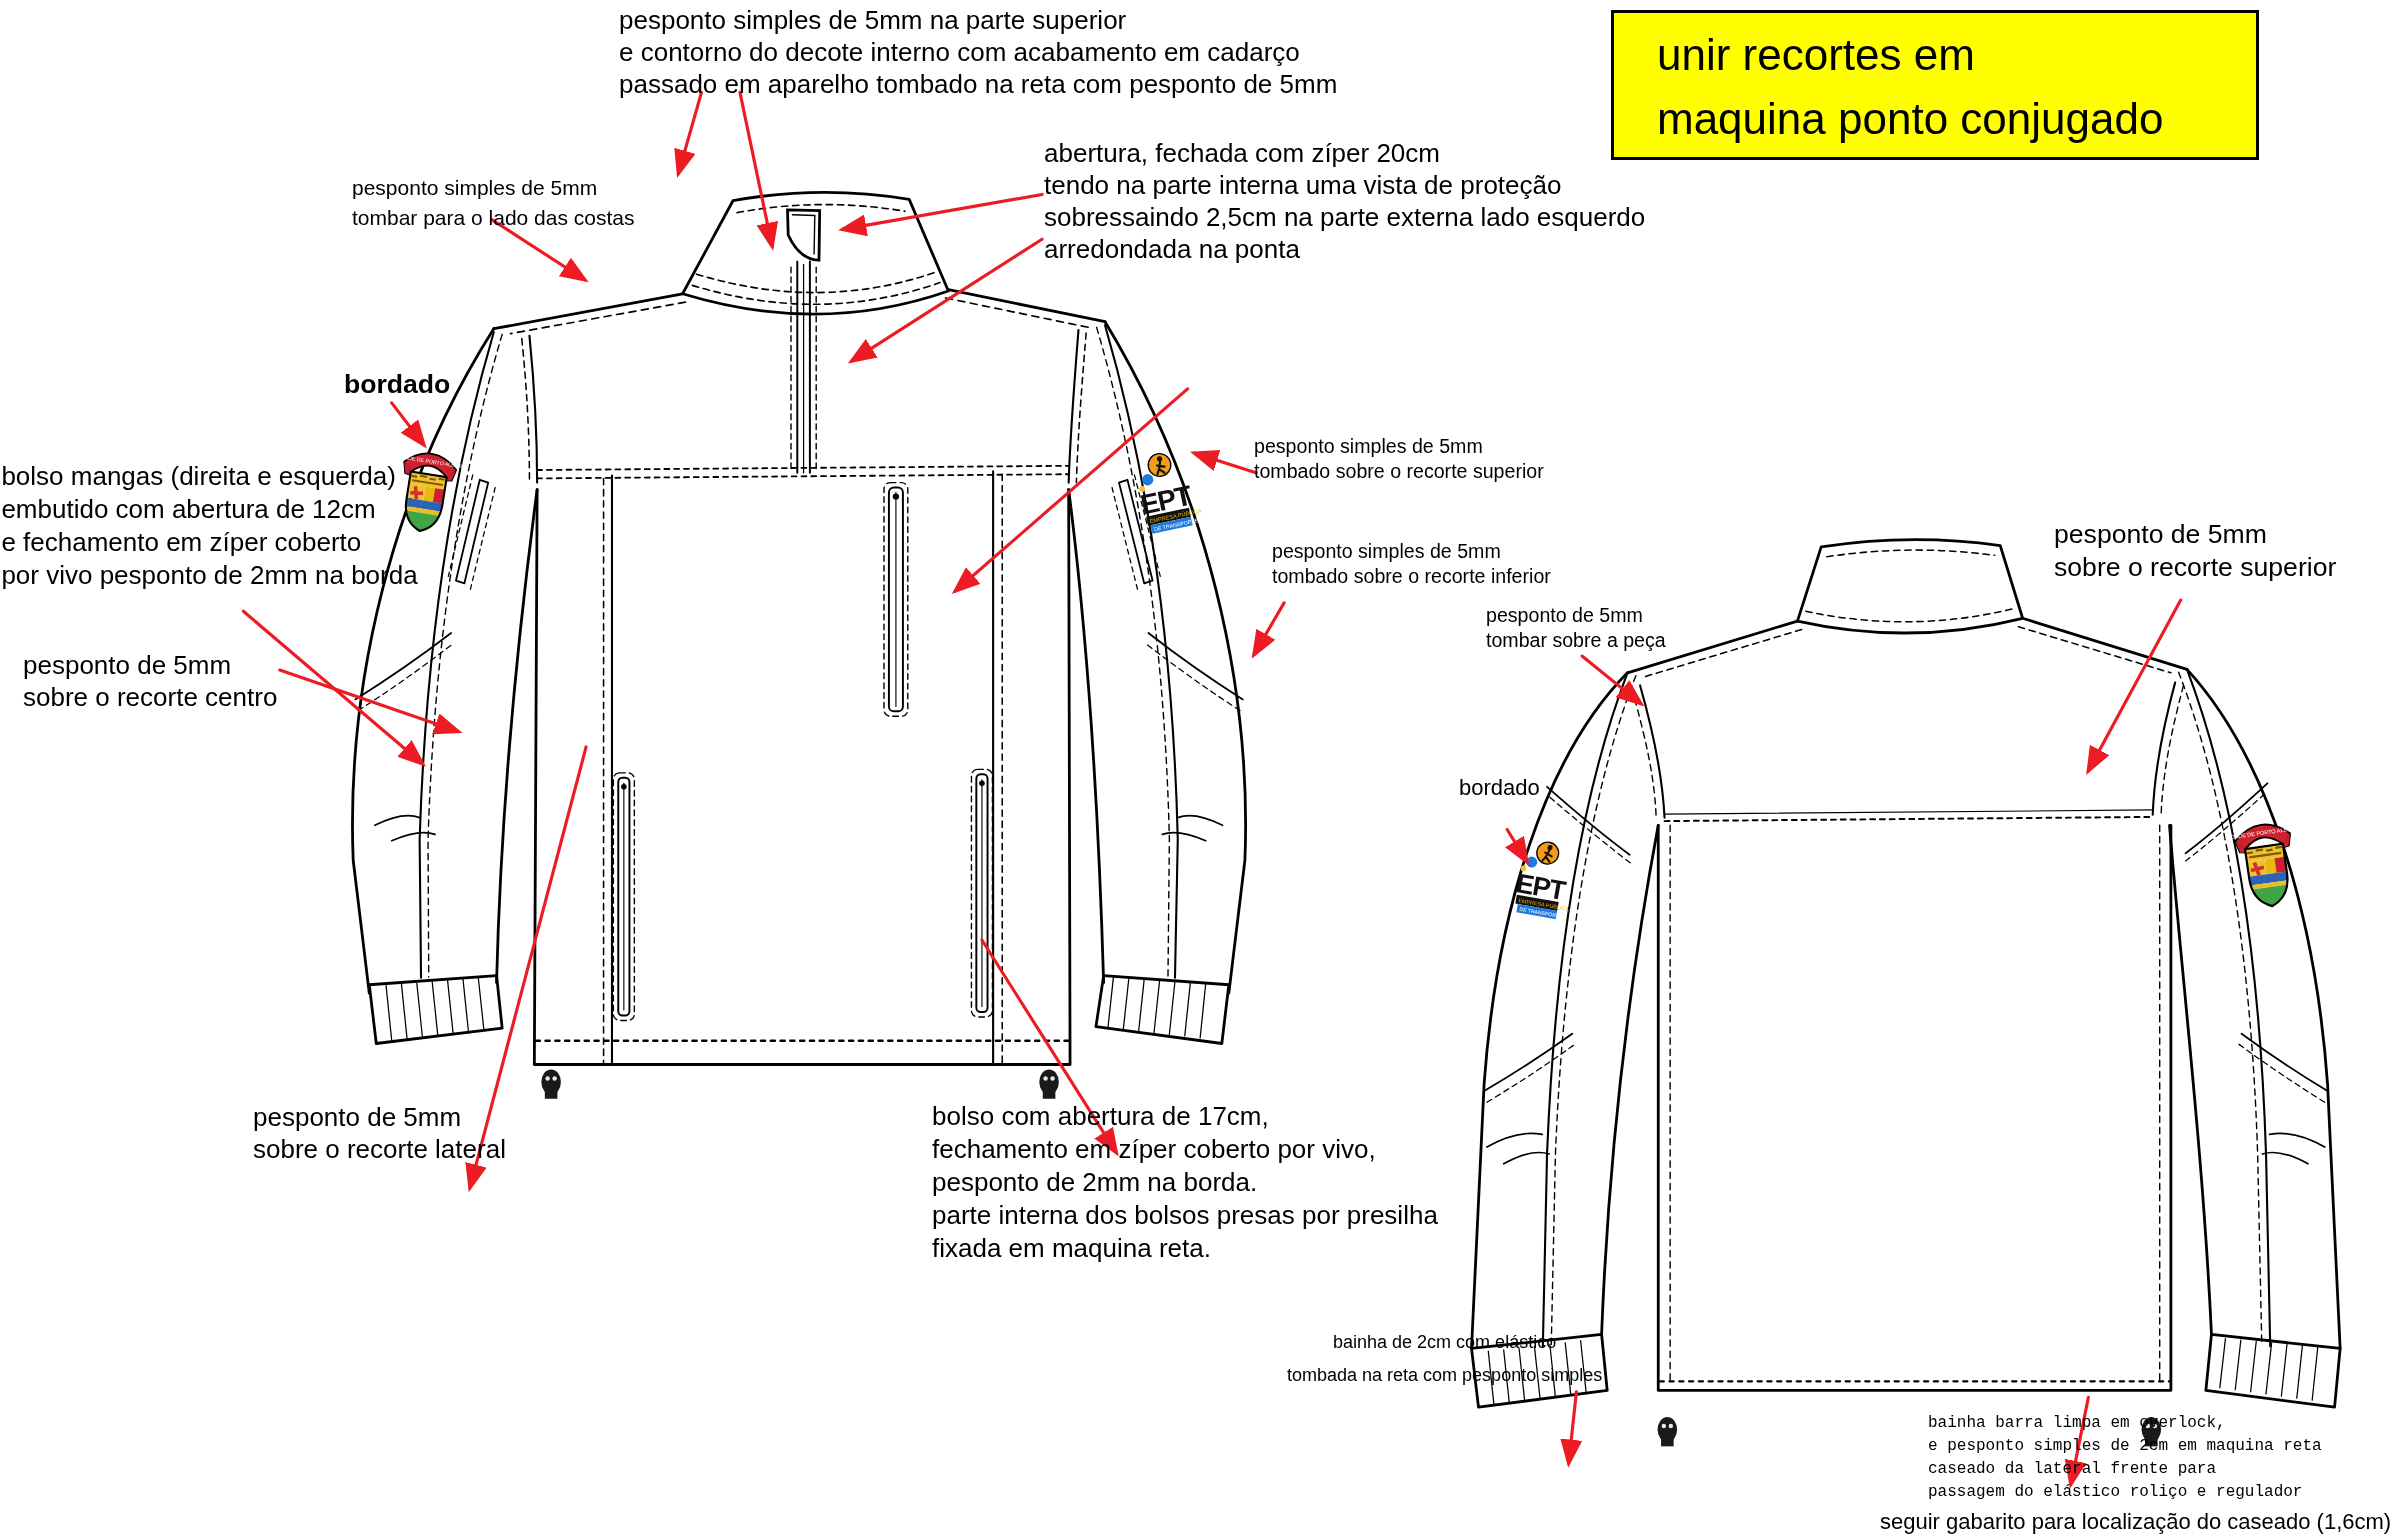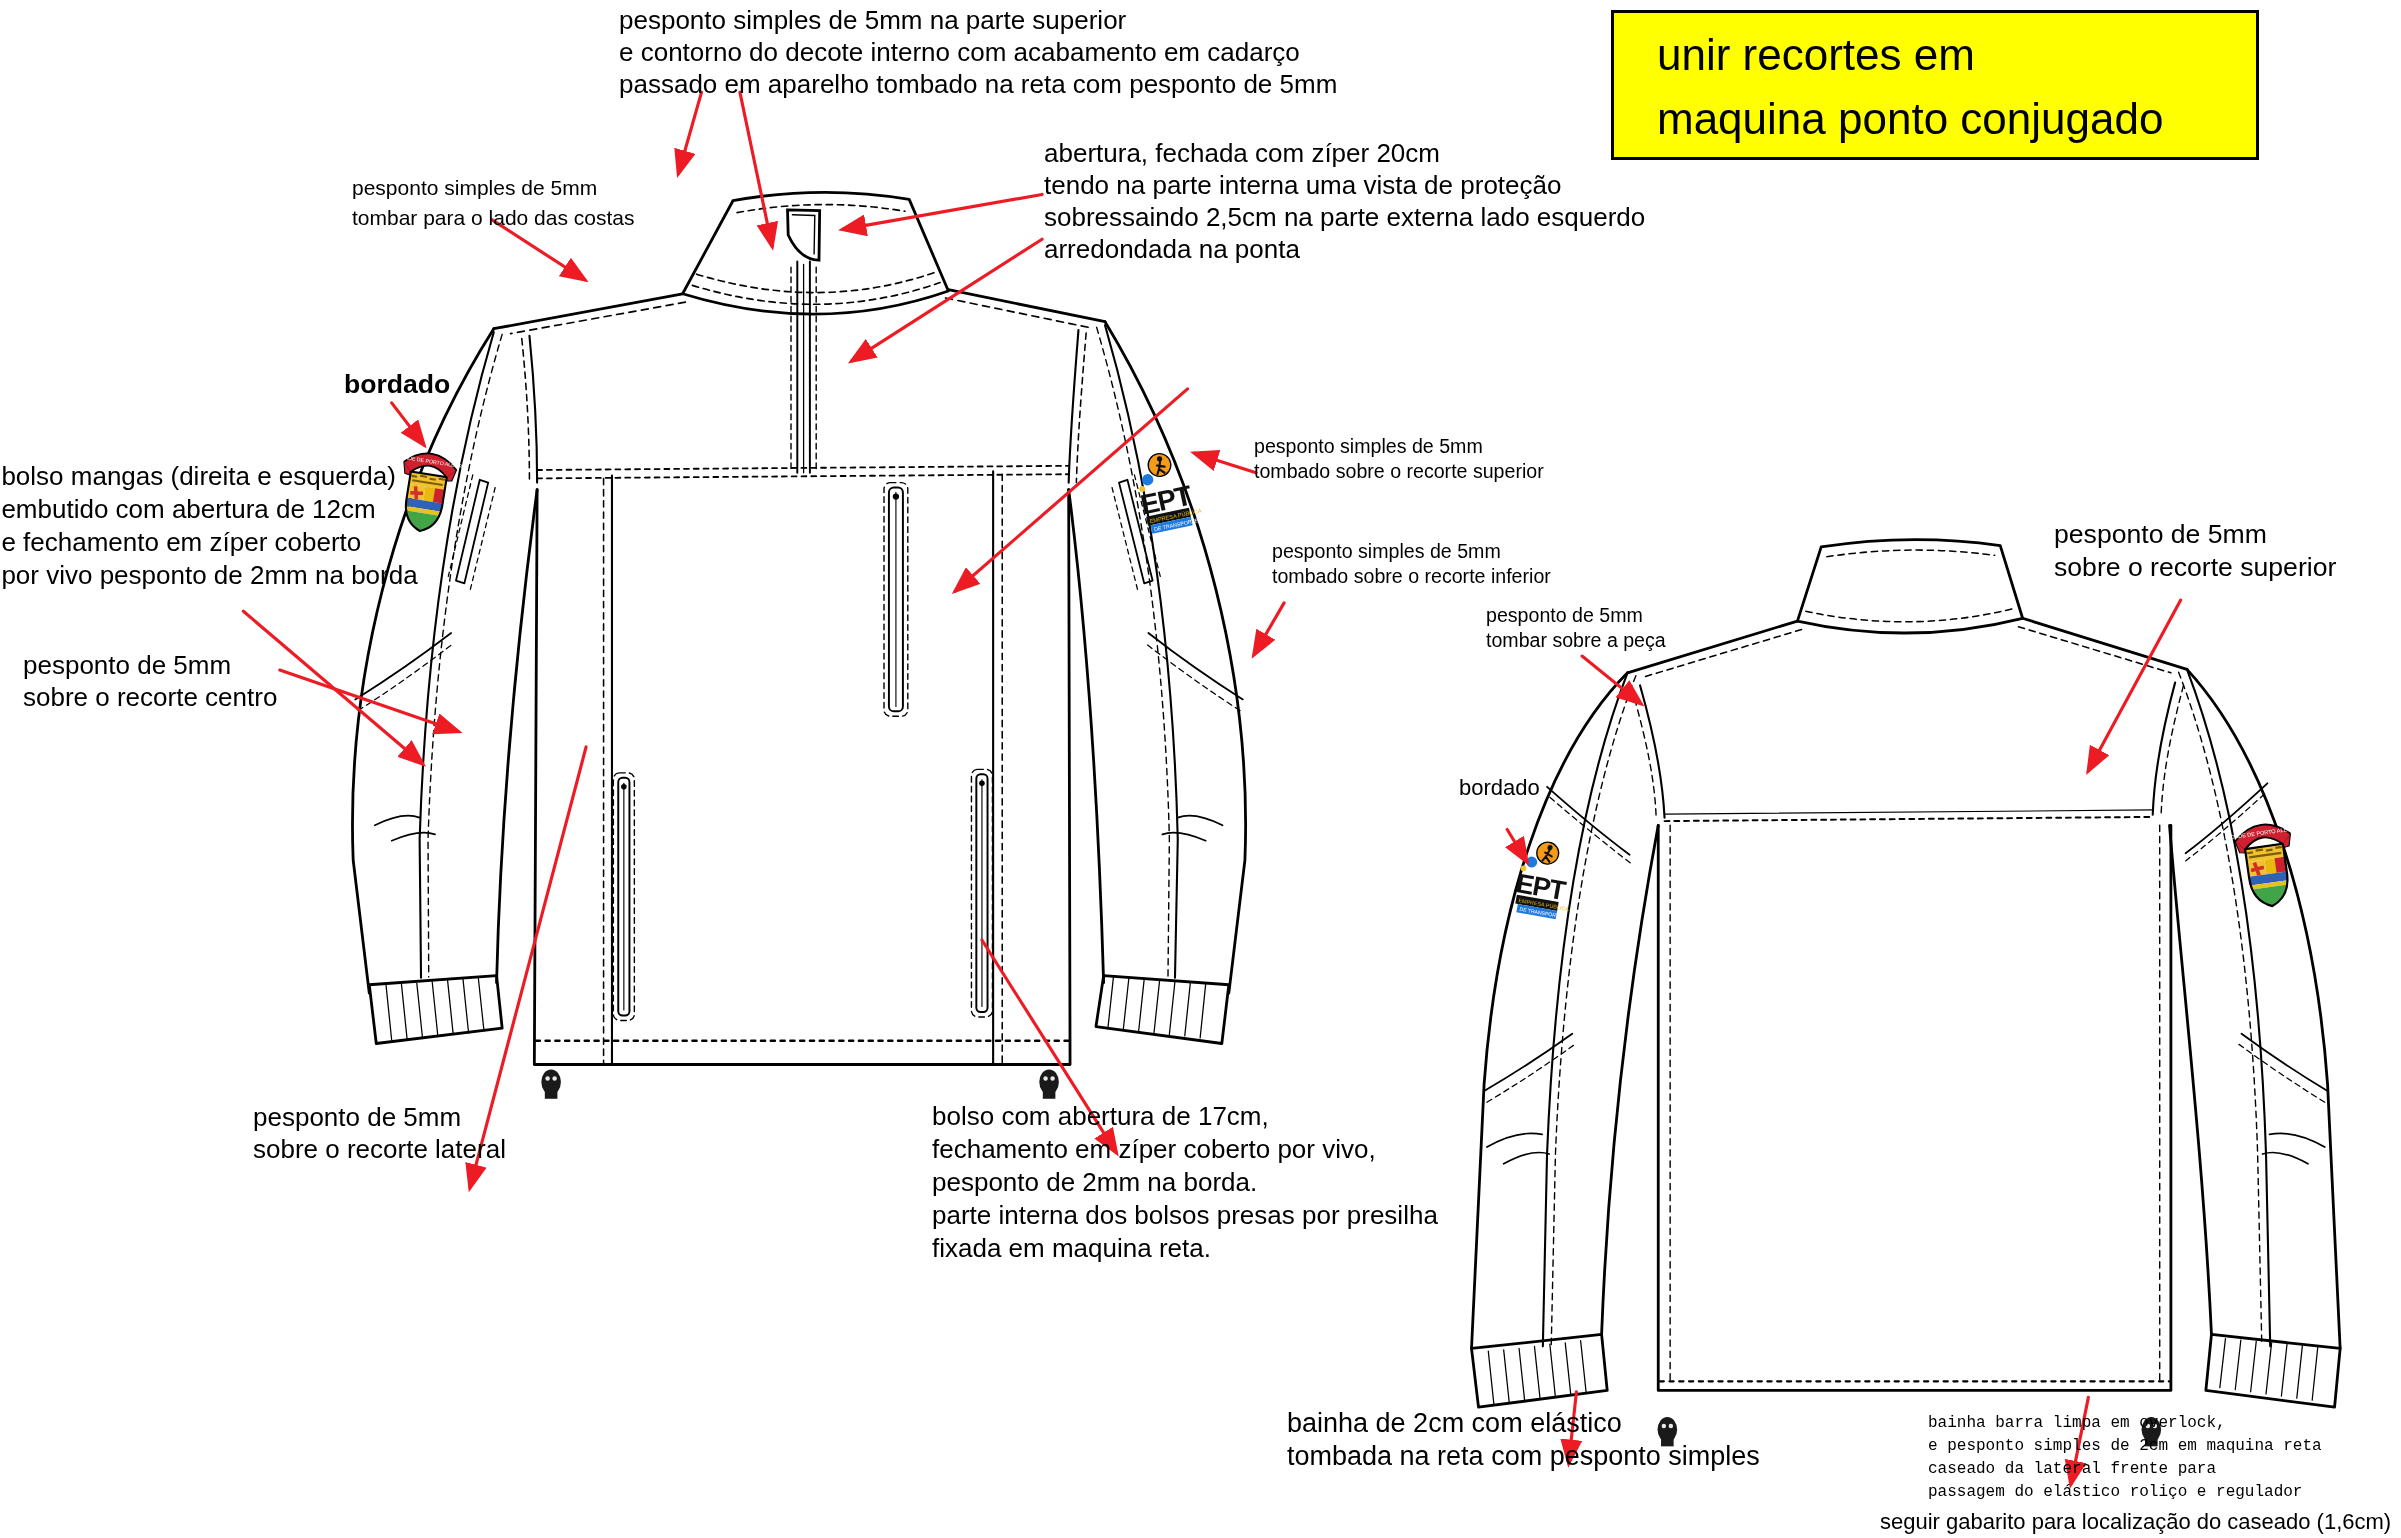--- a/index.html
+++ b/index.html
@@ -269,21 +269,21 @@
 fixada em maquina reta.</div>
 
   <div class="ann big" style="left:2054px;top:518px;font-size:26.6px;line-height:33px;">pesponto de 5mm
 sobre o recorte superior</div>
 
   <div class="ann small" style="left:1486px;top:603px;">pesponto de 5mm
 tombar sobre a peça</div>
 
   <div class="ann med" style="left:1459px;top:774px;">bordado</div>
 
-  <div class="ann big" style="left:1287px;top:1407px;font-size:27px;line-height:33px;">bainha de 2cm com elástico
+  <div class="ann big" style="left:1287px;top:1326px;font-size:18px;line-height:33px;text-align:center;">bainha de 2cm com elástico
 tombada na reta com pesponto simples</div>
 
   <div class="ann tiny" style="left:1928px;top:1412px;">bainha barra limpa em overlock,
 e pesponto simples de 2cm em maquina reta
 caseado da lateral frente para
 passagem do elástico roliço e regulador</div>
 
   <div class="ann med" style="left:1880px;top:1508px;">seguir gabarito para localização do caseado (1,6cm)</div>
 
 </div>

